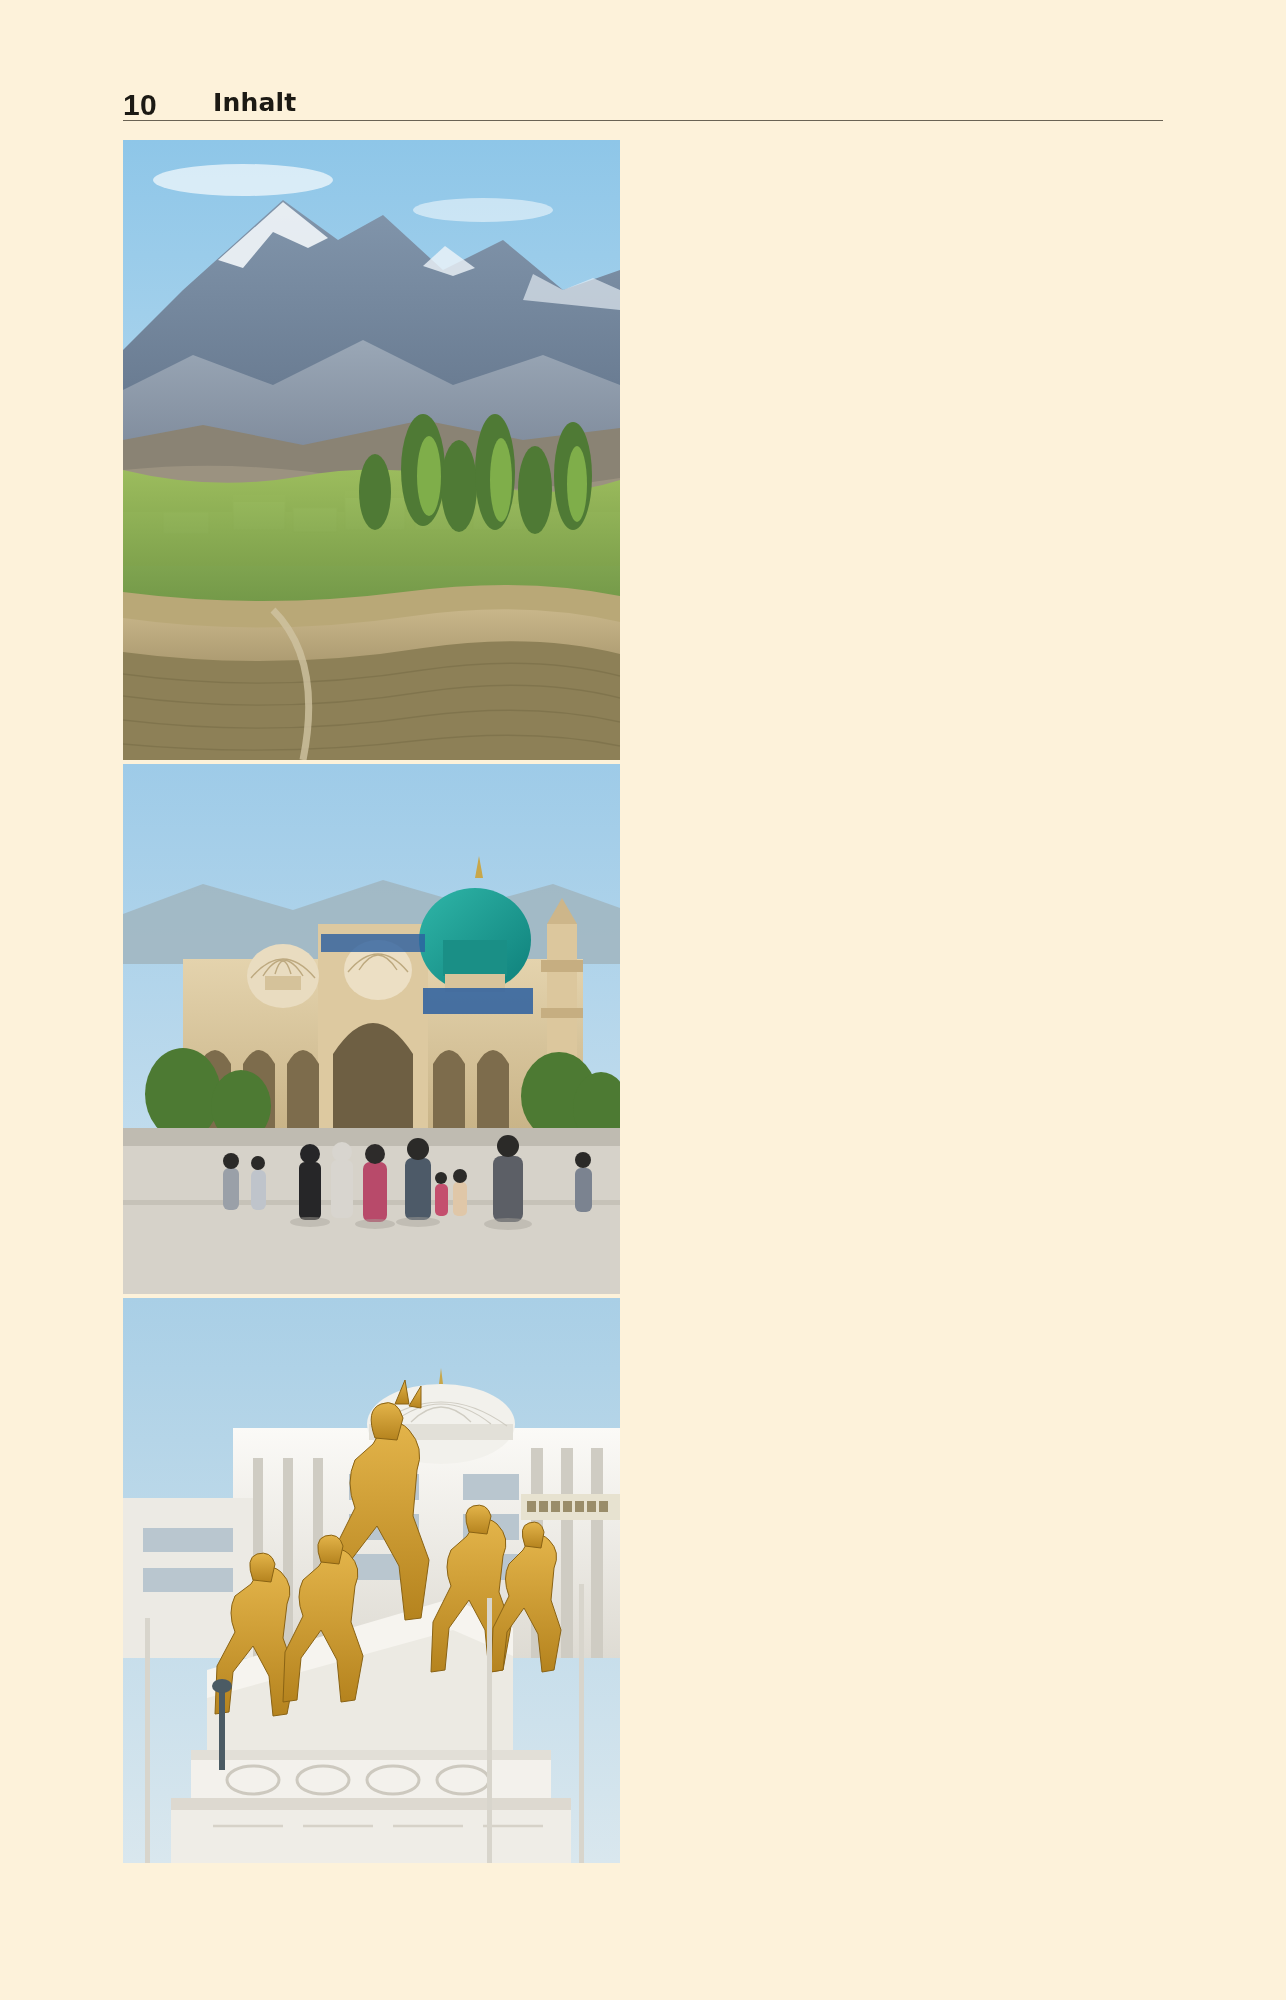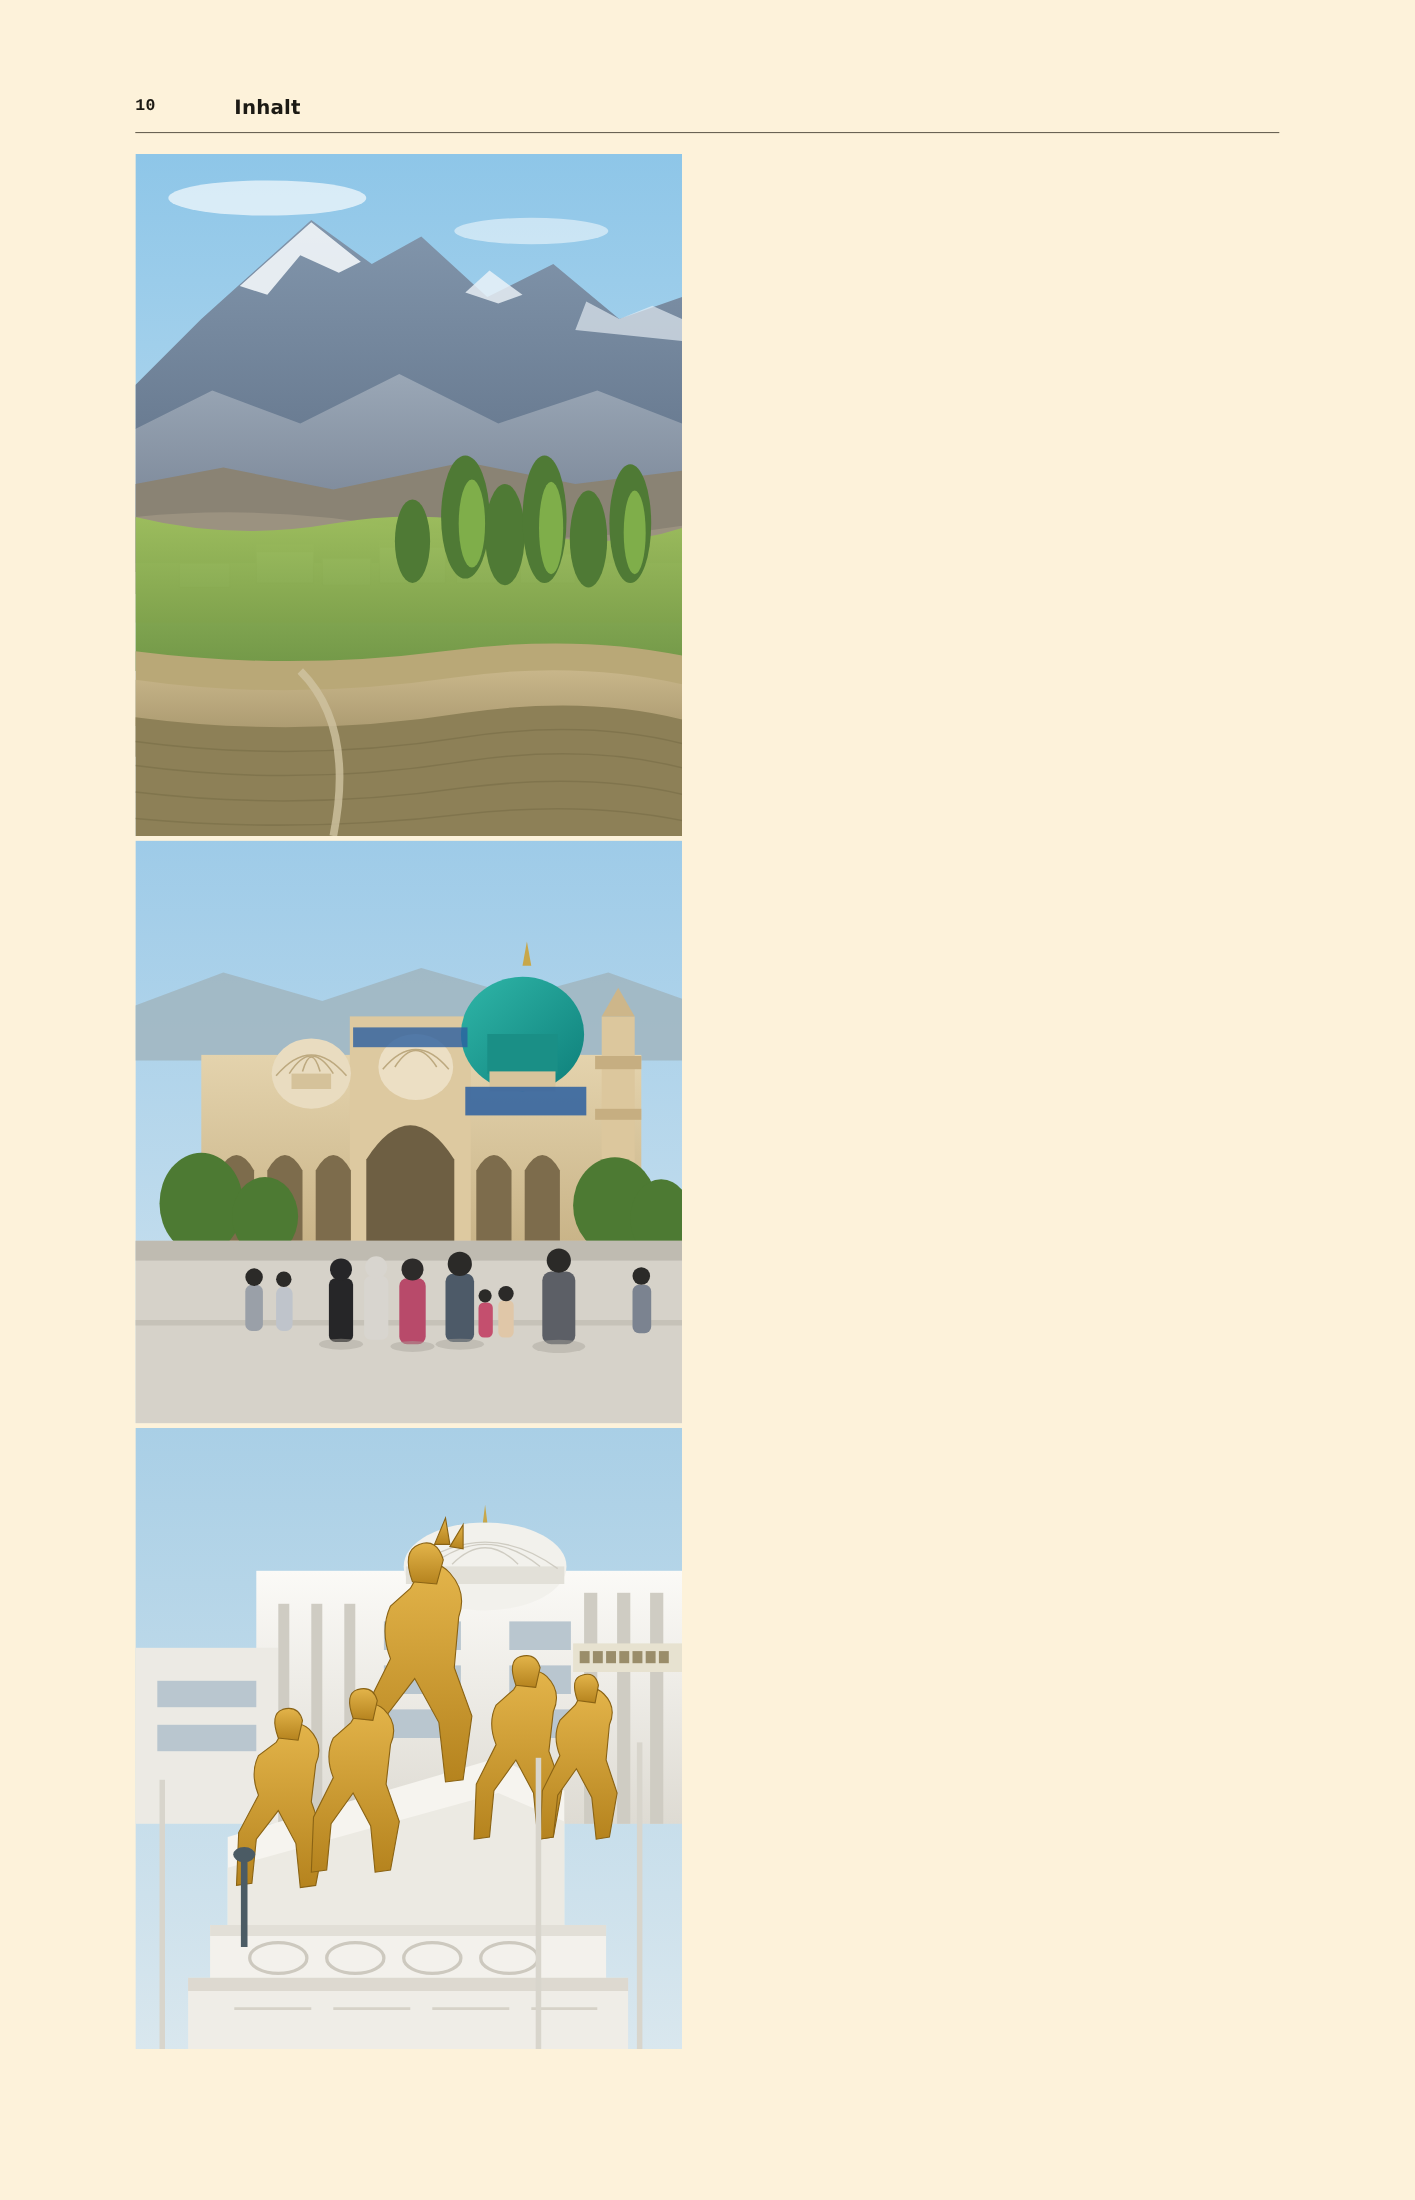--- a/index.html
+++ b/index.html
@@ -26,31 +26,31 @@
     position: absolute;
     left: 123px;
     top: 88px;
     width: 1040px;
     height: 34px;
   }
   .runhead-folio {
     position: absolute;
     left: 0;
     top: 0;
-    font-size: 15px;
+    font-size: 30px;
     font-weight: bold;
     color: #1c1a14;
     letter-spacing: .2px;
-    font-family: Liberation Mono, monospace;
+    font-family: Liberation Sans, sans-serif;
   }
   .runhead-title {
     position: absolute;
     left: 90px;
     top: 0;
-    font-size: 18px;
+    font-size: 25px;
     font-weight: bold;
     color: #1c1a14;
     letter-spacing: .2px;
     font-family: "DejaVu Sans", sans-serif;
   }
   .runhead-rule {
     position: absolute;
     left: 0;
     top: 32px;
     width: 1040px;

